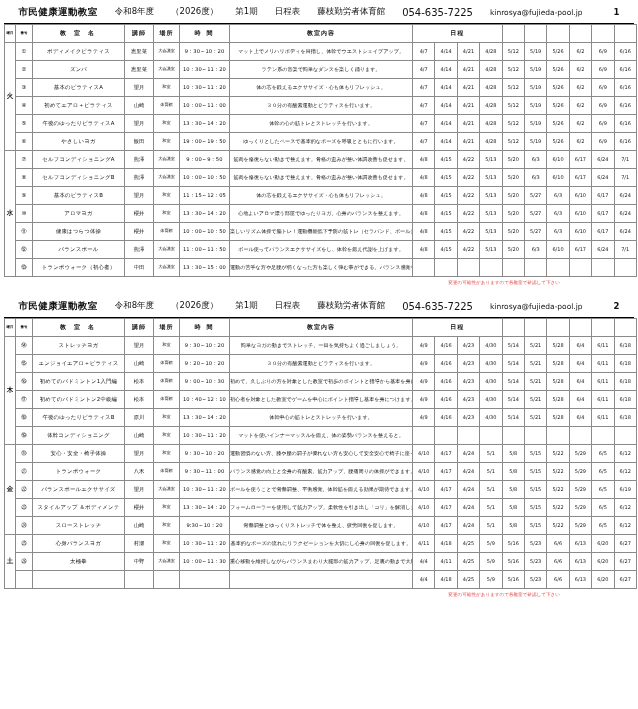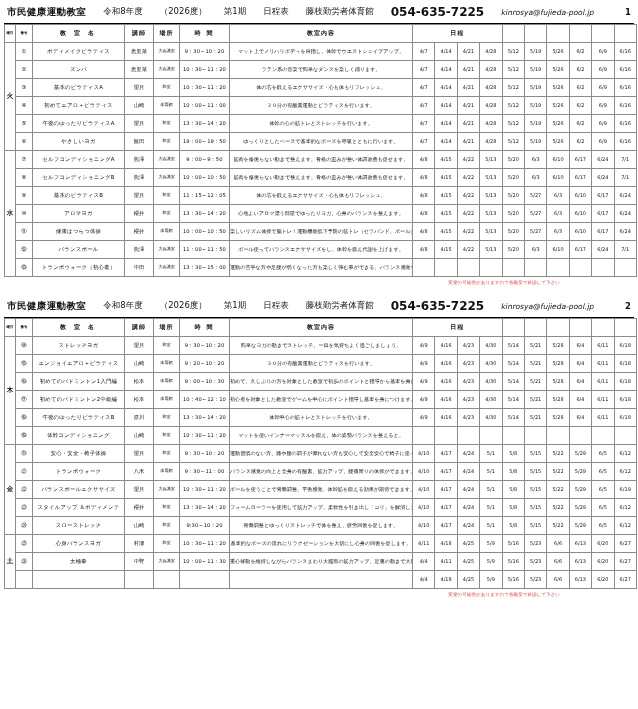--- a/index.html
+++ b/index.html
@@ -22,22 +22,22 @@
     align-items:center;
     justify-content:center;
     gap:17px;
     height:20px;
     padding:2px 0 1px 0;
     border-bottom:1.5px solid #000;
     white-space:nowrap;
   }
   .title-main{ font-size:9.5px; font-weight:bold; letter-spacing:.4px; }
   .title-seg{ font-size:8.5px; font-weight:normal; }
-  .title-tel{ font-size:12px;font-weight:bold; }
-  .title-mail{ font-size:7.5px;font-style:italic; }
+  .title-tel{ font-size:10px; }
+  .title-mail{ font-size:7.5px; }
   .title-page{ font-size:8.5px; font-weight:bold; margin-left:14px;}
 
   
   table.sched{
     border-collapse:collapse;
     table-layout:fixed;
     width:630px;
     font-size:5.2px;
   }
   table.sched td,table.sched th{

